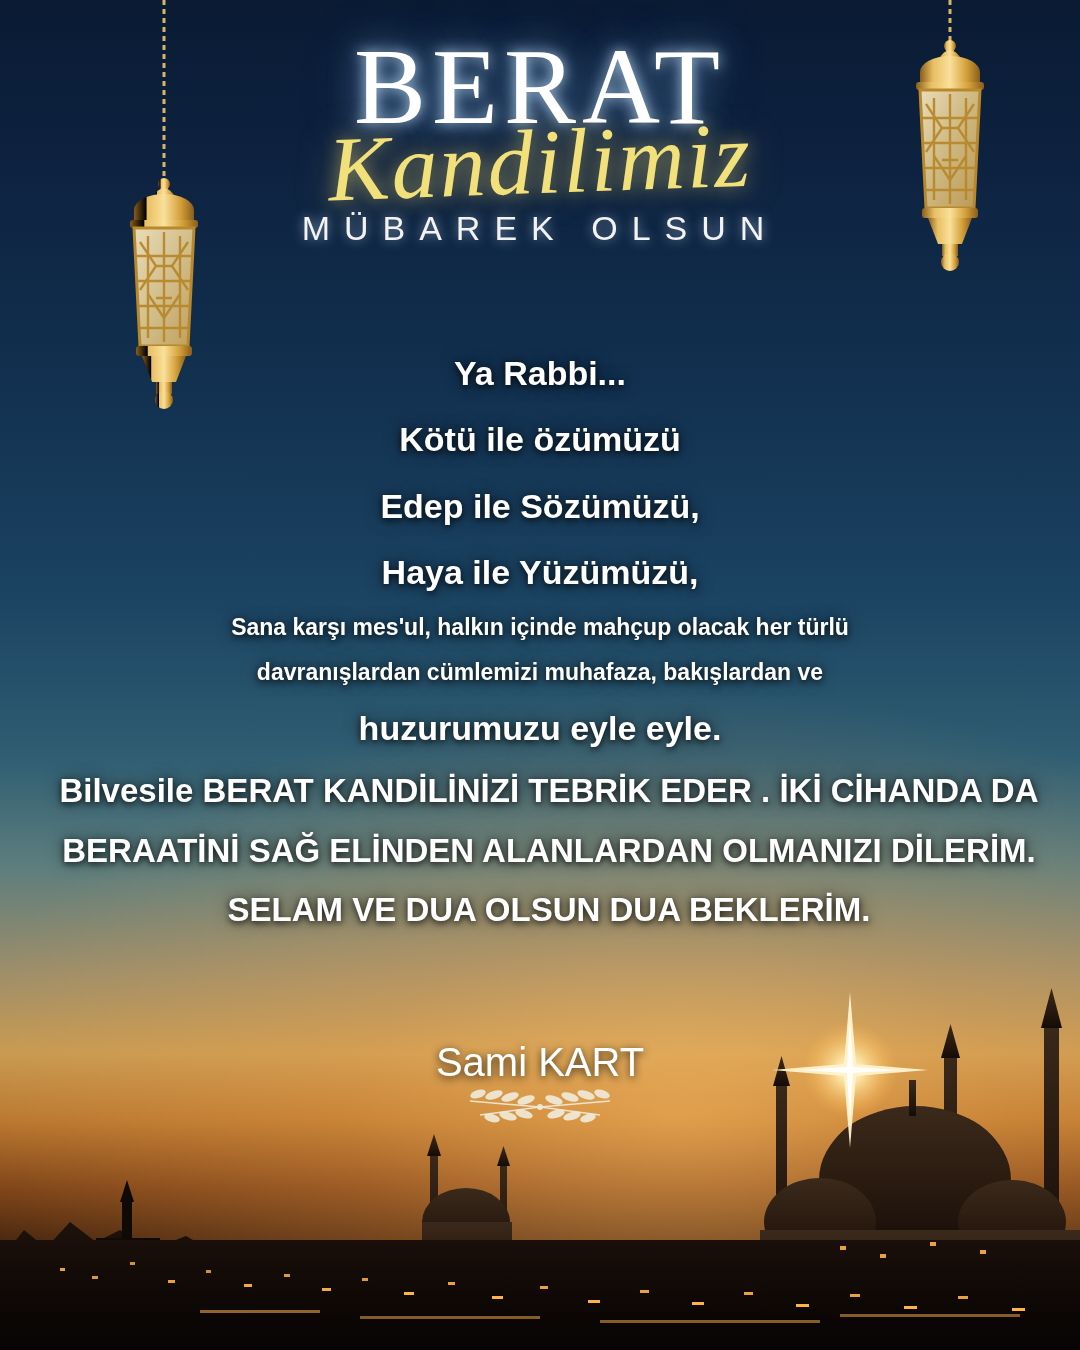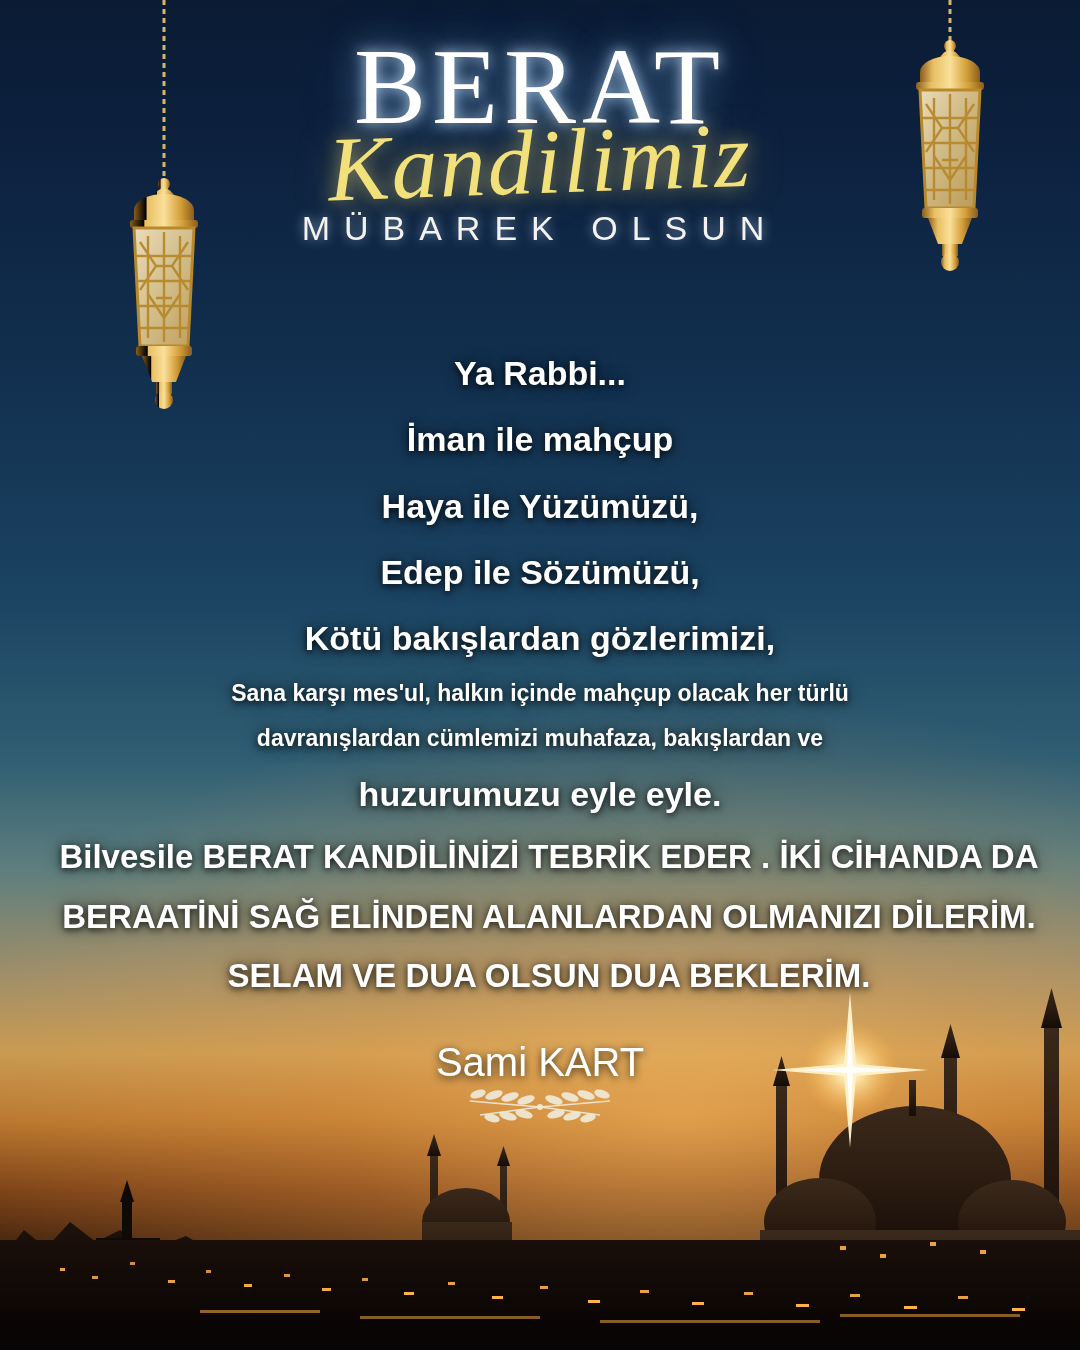--- a/index.html
+++ b/index.html
@@ -360,24 +360,23 @@
   </div>
 
   <div class="headline">
     <div class="berat">BERAT</div>
     <div class="kandilimiz">Kandilimiz</div>
     <div class="mubarek">MÜBAREK OLSUN</div>
   </div>
 
   <div class="poem">
     <div class="line">Ya Rabbi...</div>
-    <div class="line">İman ile mahçup</div>
+    <div class="line">Kötü ile özümüzü</div>
+    <div class="line">Edep ile Sözümüzü,</div>
     <div class="line">Haya ile Yüzümüzü,</div>
-    <div class="line">Edep ile Sözümüzü,</div>
-    <div class="line">Kötü bakışlardan gözlerimizi,</div>
     <div class="line wide">Sana karşı mes'ul, halkın içinde mahçup olacak her türlü</div>
     <div class="line wide">davranışlardan cümlemizi muhafaza, bakışlardan ve</div>
     <div class="line">huzurumuzu  eyle eyle.</div>
     <div class="line closing">Bilvesile BERAT KANDİLİNİZİ  TEBRİK EDER . İKİ CİHANDA DA</div>
     <div class="line closing">BERAATİNİ SAĞ ELİNDEN  ALANLARDAN OLMANIZI DİLERİM.</div>
     <div class="line closing">SELAM VE DUA  OLSUN DUA BEKLERİM.</div>
   </div>
 
   <div class="signature">Sami KART</div>
 

